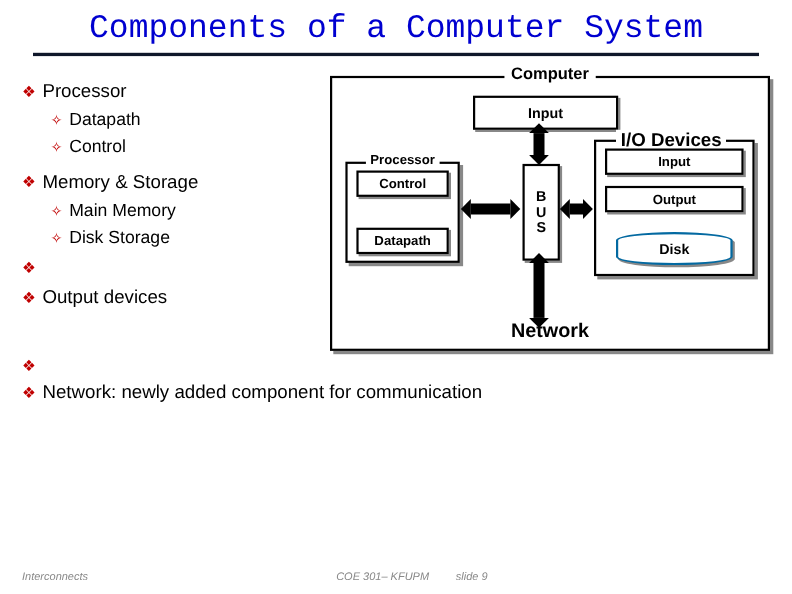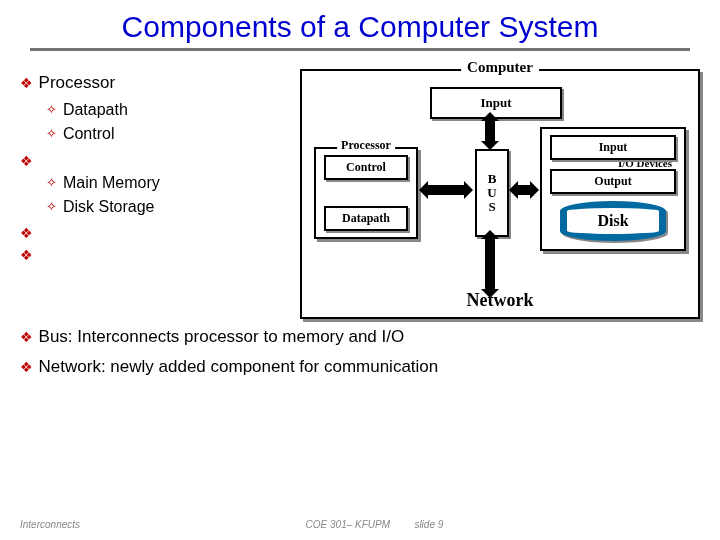--- a/index.html
+++ b/index.html
@@ -6,40 +6,39 @@
     margin: 0;
     padding: 10px 20px;
     width: 720px;
     height: 540px;
     box-sizing: border-box;
     font-family: Arial, sans-serif;
     background: #fff;
     position: relative;
   }
   .title {
-    font-family: Liberation Sans, sans-serif;
+    font-family: Liberation Mono, monospace;
     font-size: 30px;
     color: #0000d0;
     text-align: center;
-    border-bottom: 3px solid #737373;
+    border-bottom: 3px solid #0f172a;
     padding-bottom: 4px;
     margin: 0 10px 12px 10px;
   }
   .content {
     display: flex;
     gap: 0;
   }
   .left {
     width: 280px;
     flex-shrink: 0;
   }
   .right {
     flex: 1;
     position: relative;
-    font-family: Liberation Serif, serif;
   }
   .bullets {
     font-size: 17px;
     line-height: 1.4;
   }
   .b1 {
     color: #000;
     margin: 8px 0 4px 0;
     display: flex;
     align-items: center;
@@ -111,24 +110,24 @@
     position: relative;
     height: 230px;
   }
   .memory { top: 8px; left: 120px; width: 120px; padding: 6px 4px; }
   .procbox { top: 68px; left: 4px; width: 100px; height: 88px; padding: 0; box-shadow: 3px 3px 0 #888; }
   .procbox .plabel { position: absolute; top: -11px; left: 50%; transform: translateX(-50%); background: #fff; padding: 0 4px; font-size: 12px; font-weight: bold; }
   .control-inner { position: absolute; top: 6px; left: 8px; right: 8px; }
   .datapath-inner { position: absolute; bottom: 6px; left: 8px; right: 8px; }
   .bus { top: 70px; left: 165px; width: 30px; height: 80px; line-height: 1.1; padding: 2px 0; display: flex; flex-direction: column; justify-content: center; }
   .iobox { top: 48px; left: 230px; right: 4px; height: 120px; box-shadow: 3px 3px 0 #888; border: 2px solid #000; background: #fff; position: absolute; }
-  .iobox .ilabel { position: absolute; top: -11px; right: 8px; background: #fff; padding: 0 4px; font-size: 11px; font-weight: bold; white-space: nowrap; margin-top: 39px; }
+  .iobox .ilabel { position: absolute; top: -11px; right: 24px; background: #fff; padding: 0 4px; font-size: 17px; font-weight: bold; white-space: nowrap; }
   .input { top: 6px; left: 8px; right: 8px; }
   .output { top: 40px; left: 8px; right: 8px; }
-  .disk { bottom: 8px; left: 18px; right: 18px; height: 26px; border: 7px solid #0369a1; border-radius: 50% / 25%; box-shadow: 2px 2px 0 #888; background: #fff; font-size: 16px; font-weight: bold; display: flex; align-items: center; justify-content: center; position: absolute; }
+  .disk { bottom: 8px; left: 18px; right: 18px; height: 26px; border: 2px solid #0369a1; border-radius: 50% / 25%; box-shadow: 2px 2px 0 #888; background: #fff; font-size: 13px; font-weight: bold; display: flex; align-items: center; justify-content: center; position: absolute; }
   .netlabel { position: absolute; bottom: -2px; left: 50%; transform: translateX(-50%); font-weight: bold; font-size: 18px; }
   
   .arrow-h {
     position: absolute;
     height: 10px;
     background: #000;
   }
   .arrow-h::before, .arrow-h::after {
     content: '';
     position: absolute;
@@ -184,34 +183,36 @@
       <div class="b2">
           <span class="sdia">✧</span>
           <span>Datapath</span>
         </div>
       <div class="b2">
           <span class="sdia">✧</span>
           <span>Control</span>
         </div>
       <div class="b1">
           <span class="dia">❖</span>
+          <span>Memory &amp; Storage</span>
         </div>
       <div class="b2">
           <span class="sdia">✧</span>
           <span>Main Memory</span>
         </div>
       <div class="b2">
           <span class="sdia">✧</span>
           <span>Disk Storage</span>
         </div>
       <div class="b1">
           <span class="dia">❖</span>
         </div>
       <div class="b1">
           <span class="dia">❖</span>
+          <span>Output devices</span>
         </div>
     </div>
   </div>
 
   <div class="right">
     <div class="outerbox">
       <div class="label-top">Computer</div>
       <div class="diagram">
         <div class="box memory">Input</div>
 
@@ -241,21 +242,20 @@
 
         <div class="netlabel">Network</div>
       </div>
     </div>
   </div>
 </div>
 
 <div class="lower bullets">
   <div class="b1">
       <span class="dia">❖</span>
-      <span>Bus: Interconnects processor to memory and I/O</span>
     </div>
   <div class="b1">
       <span class="dia">❖</span>
       <span>Network: newly added component for communication</span>
     </div>
 </div>
 
 <div class="footer">
   <span>Interconnects</span>
   <span class="mid">COE 301– KFUPM</span>

